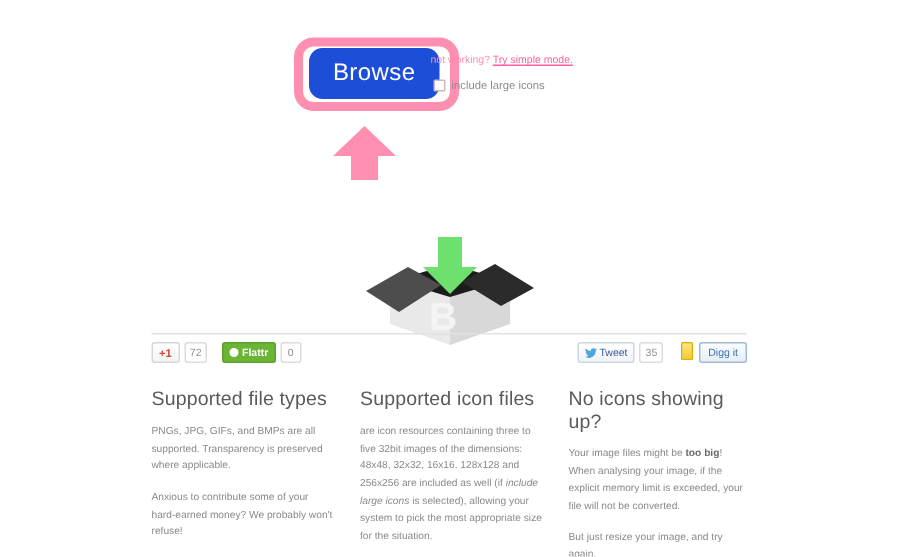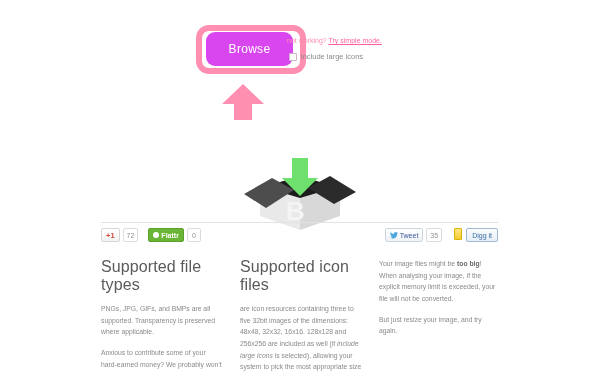--- a/index.html
+++ b/index.html
@@ -36,25 +36,25 @@
     background: #ffffff;
     box-sizing: border-box;
   }
 
   #browse-button {
     position: absolute;
     left: 206px;
     top: 32px;
     width: 87px;
     height: 34px;
-    background: #d946ef;
+    background: #1d4ed8;
     border: none;
     border-radius: 9px;
     color: #ffffff;
-    font-size: 12px;
+    font-size: 16px;
     font-family: "Liberation Sans", sans-serif;
     letter-spacing: 0.3px;
     cursor: pointer;
     padding: 0;
     line-height: 34px;
     text-align: center;
   }
 
   #simple-mode-line {
     position: absolute;
@@ -251,21 +251,21 @@
     position: absolute;
     left: 101px;
     top: 258px;
     width: 400px;
     display: flex;
     gap: 17px;
   }
   .footer-col { width: 122px; }
 
   .col-heading {
-    font-size: 16px;
+    font-size: 13px;
     color: #5a5a5a;
     font-weight: normal;
     margin: 0 0 9px 0;
     letter-spacing: 0.1px;
   }
   .col-para {
     font-size: 6.8px;
     line-height: 1.72;
     color: #8a8a8a;
     margin: 0 0 9px 0;
@@ -381,17 +381,18 @@
     
   </div>
 
   <div class="footer-col">
     <h3 class="col-heading">Supported icon files</h3>
     <p class="col-para"><span>are icon resources containing three to five 32bit images of the dimensions: 48x48, 32x32, 16x16. 128x128 and 256x256 are included as well (if </span><i>include large icons</i><span> is selected), allowing your system to pick the most appropriate size for the situation.</span></p>
     <p class="col-para">If you just need the bigger icons, be sure to check the checkbox before uploading.</p>
   </div>
 
   <div class="footer-col">
+    <h3 class="col-heading">No icons showing up?</h3>
     <p class="col-para"><span>Your image files might be </span><b>too big</b><span>! When analysing your image, if the explicit memory limit is exceeded, your file will not be converted.</span></p>
     <p class="col-para">But just resize your image, and try again.</p>
   </div>
 
 </div>
 
 </body></html>

